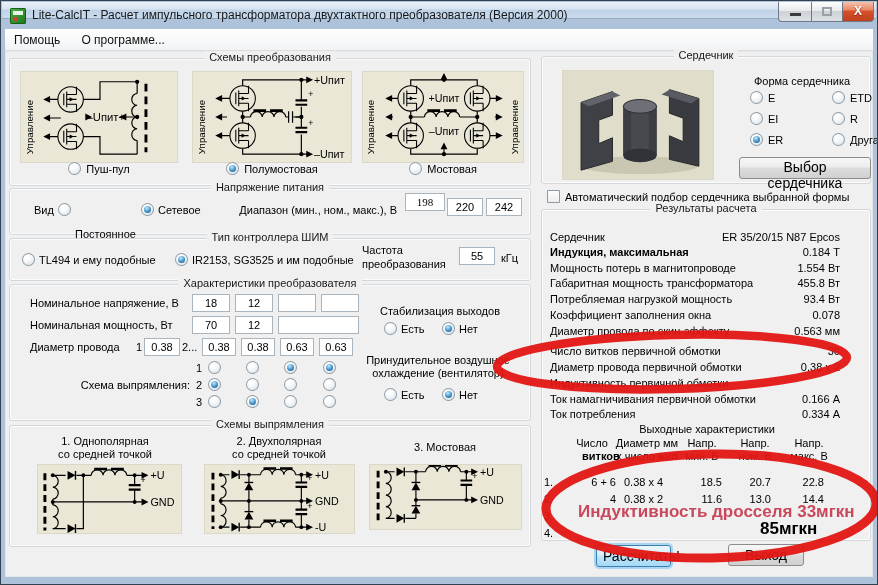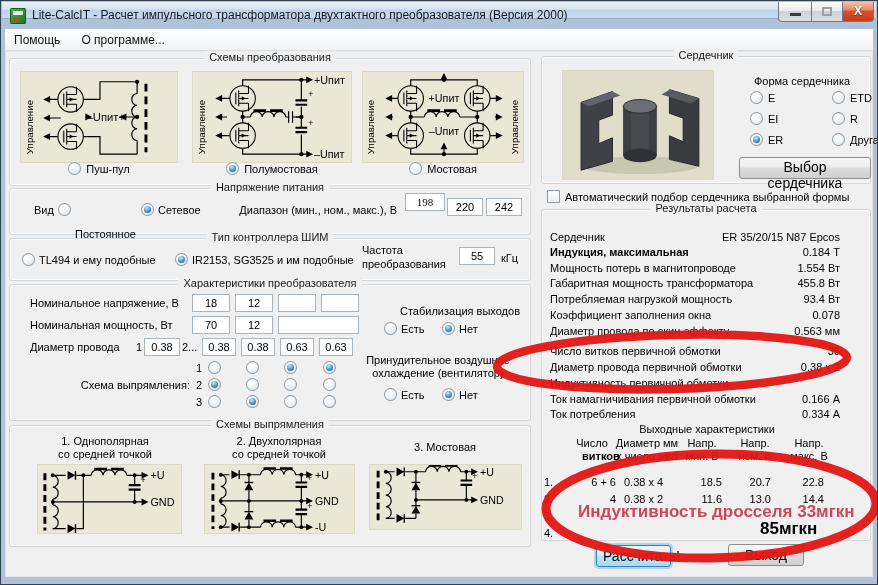--- a/index.html
+++ b/index.html
@@ -273,21 +273,21 @@
     <span class="radio" style="left:313px;top:76px;" data-checked="true"></span>
     <span class="radio" style="left:198px;top:93px;" data-checked="true"></span>
     <span class="radio" style="left:236px;top:93px;" data-checked="false"></span>
     <span class="radio" style="left:274px;top:93px;" data-checked="false"></span>
     <span class="radio" style="left:313px;top:93px;" data-checked="false"></span>
     <span class="radio" style="left:198px;top:110px;" data-checked="false"></span>
     <span class="radio" style="left:236px;top:110px;" data-checked="true"></span>
     <span class="radio" style="left:274px;top:110px;" data-checked="false"></span>
     <span class="radio" style="left:313px;top:110px;" data-checked="false"></span>
 
-    <span class="L" style="left:350px;top:20px;width:160px;text-align:right;">Стабилизация выходов</span>
+    <span class="L" style="left:350px;top:20px;width:160px;text-align:center;">Стабилизация выходов</span>
     <span class="radio" style="left:374px;top:37px;" data-checked="false"></span>
     <span class="L" style="left:391px;top:38px;">Есть</span>
     <span class="radio" style="left:432px;top:37px;" data-checked="true"></span>
     <span class="L" style="left:449px;top:38px;">Нет</span>
 
     <span class="L" style="left:345px;top:69px;width:166px;text-align:center;">Принудительное воздушное</span>
     <span class="L" style="left:345px;top:82px;width:166px;text-align:center;">охлаждение (вентилятор)</span>
     <span class="radio" style="left:374px;top:103px;" data-checked="false"></span>
     <span class="L" style="left:391px;top:104px;">Есть</span>
     <span class="radio" style="left:432px;top:103px;" data-checked="true"></span>

